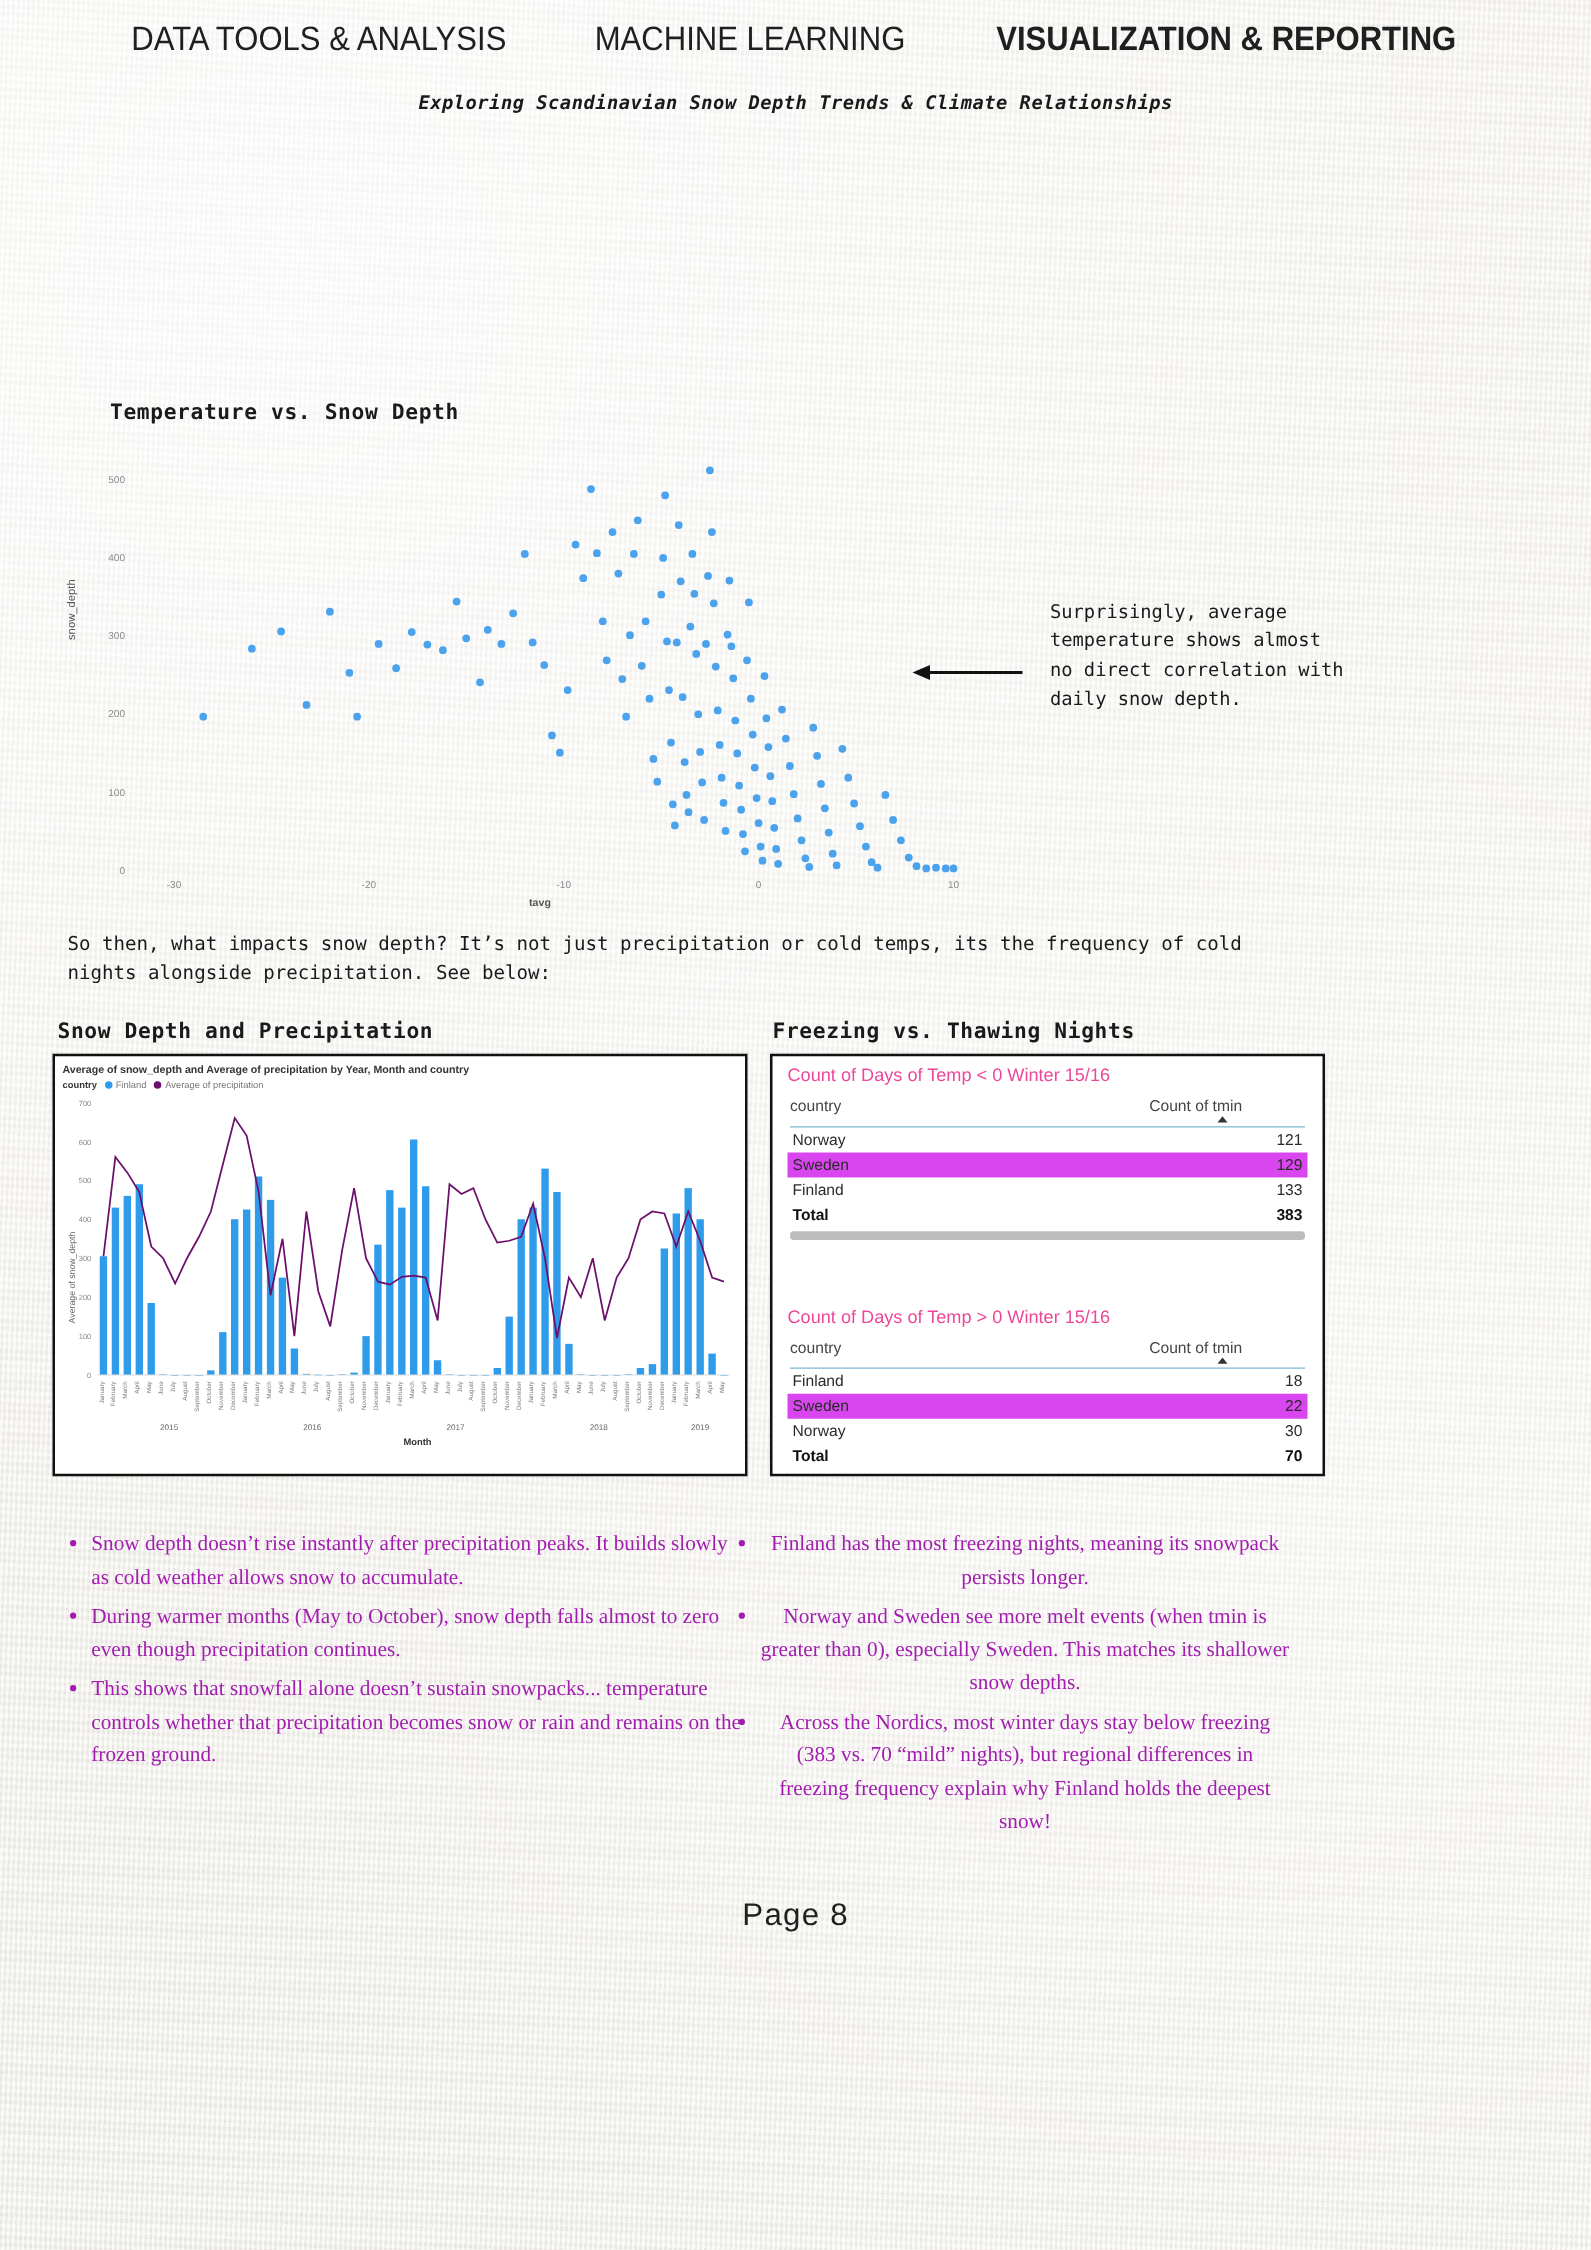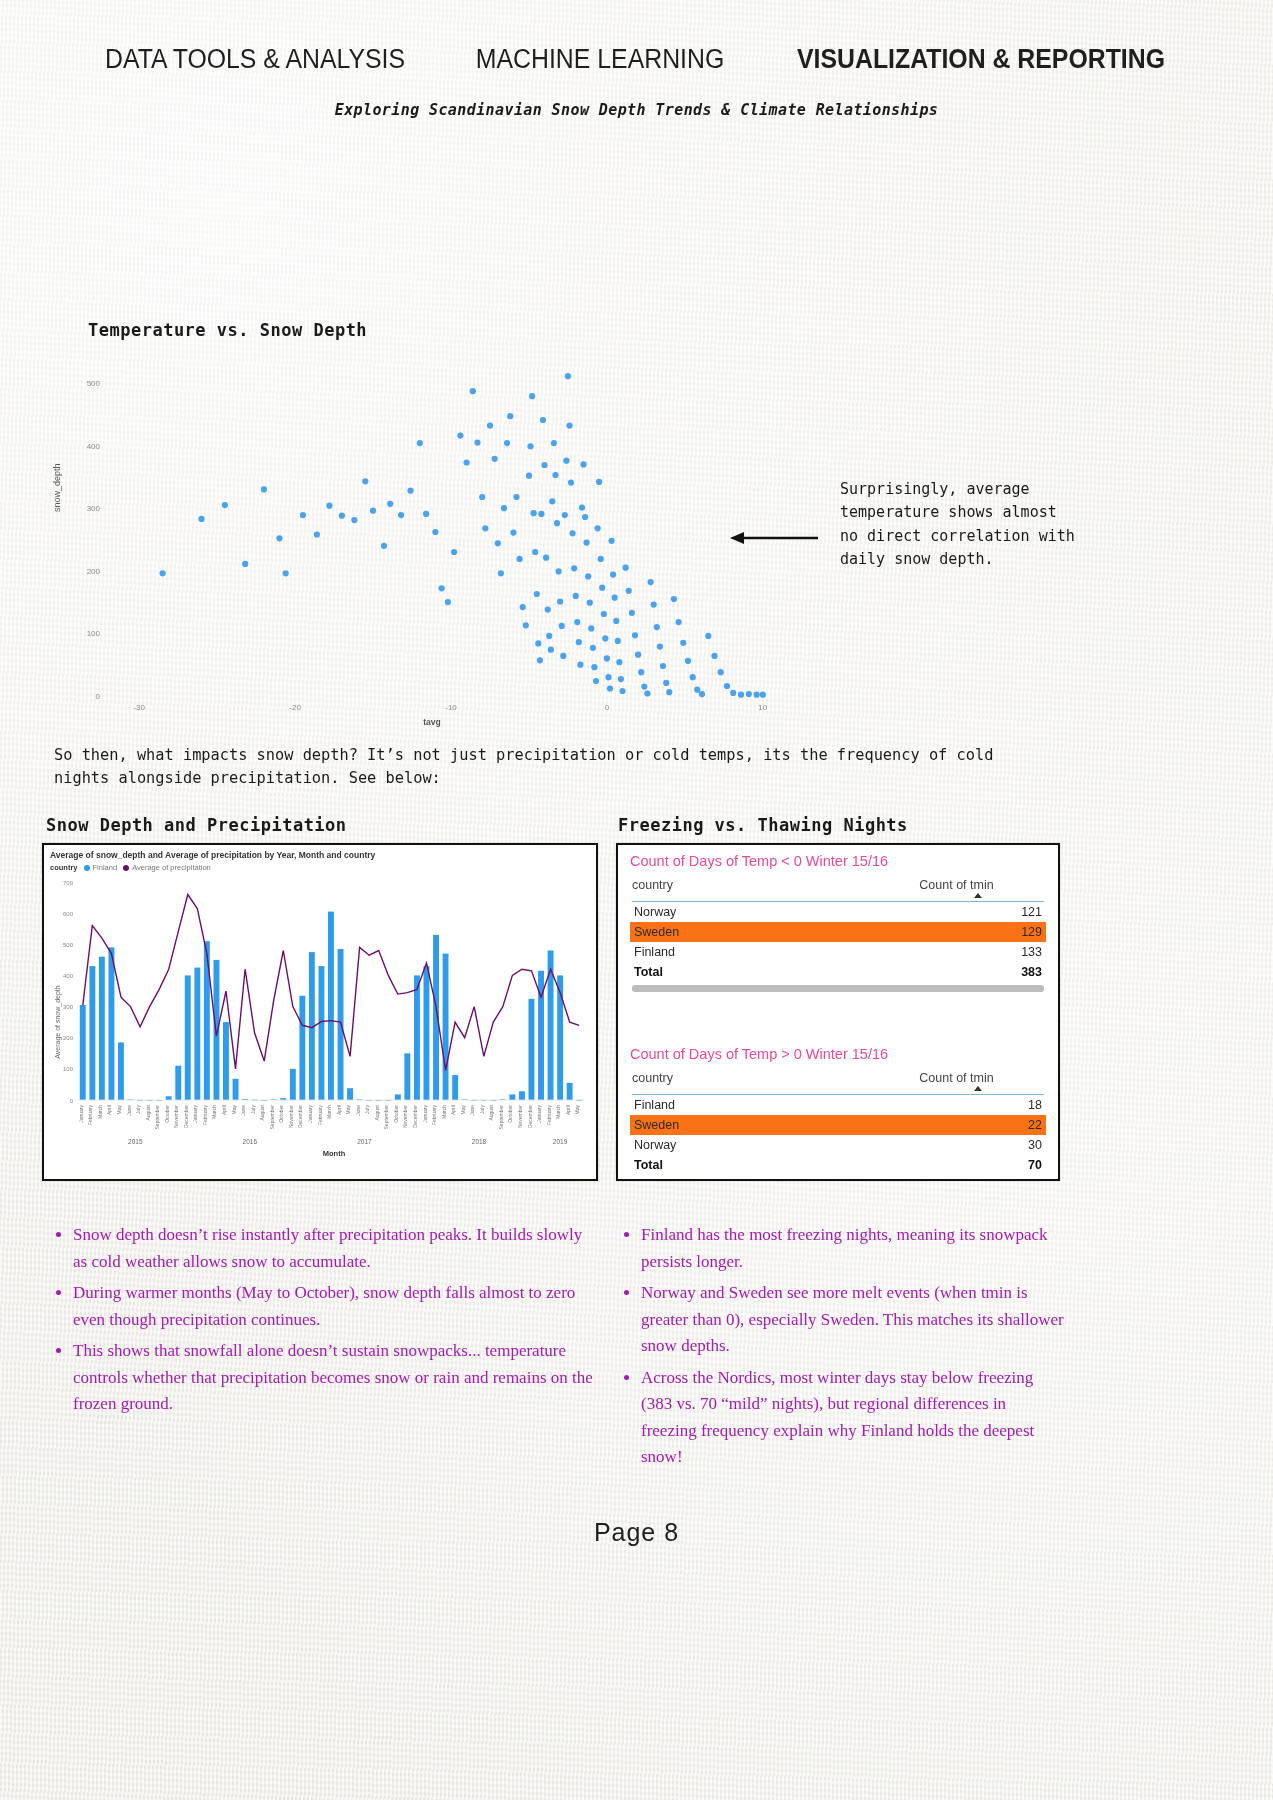--- a/index.html
+++ b/index.html
@@ -32,21 +32,21 @@
     letter-spacing:-1px;
     line-height:.92;
     color:#262626;
     transform:scaleX(1.02);
     text-shadow:0 1px 0 rgba(255,255,255,.6);
   }
   .title-line.l2{font-size:62px;}
 
   .nav{
     display:flex;justify-content:center;align-items:baseline;
-    gap:46px;margin-top:44px;
+    gap:46px;margin-top:16px;
   }
   .nav-item{
     font-family:"Liberation Sans",sans-serif;
     font-size:27px;
     color:#1f1f1f;
     transform:scaleX(.92);
     white-space:nowrap;
   }
   .nav-item.active{font-weight:bold;}
 
@@ -122,32 +122,32 @@
   }
   .tbl-cols .c2{width:175px;display:flex;flex-direction:column;align-items:center;}
   .sort-caret{width:0;height:0;border-left:4px solid transparent;border-right:4px solid transparent;
     border-bottom:5px solid #333;margin-left:42px;margin-top:1px;}
   .tbl-rule{height:1px;background:#7fb8d4;margin:2px 2px 0 2px;}
   .tbl-row{
     display:flex;justify-content:space-between;
     font-family:"Liberation Sans",sans-serif;font-size:12.5px;color:#2b2b2b;
     padding:3px 4px;
   }
-  .tbl-row.alt{background:#f97316;}
+  .tbl-row.alt{background:#d946ef;}
   .tbl-row.total{font-weight:bold;color:#111;}
   .tbl-scroll{height:7px;background:#bdbdbd;border-radius:3px;margin:3px 2px 0 2px;}
 
   
   .bullets{
     position:absolute;
     font-family:Liberation Serif, serif;
     font-size:17px;line-height:1.56;color:#a21caf;
   }
   #bullets-left{left:52px;top:1222px;width:545px;}
-  #bullets-right{left:620px;top:1222px;width:445px;}
+  #bullets-right{left:587px;top:1222px;width:445px;text-align:center;}
   .bullets ul{margin:0;padding-left:21px;}
   .bullets li{margin-bottom:5px;}
 
   
   #page-footer{
     position:absolute;left:0;right:0;top:1518px;text-align:center;
     font-family:"Liberation Sans",sans-serif;font-size:25px;color:#1f1f1f;
     letter-spacing:1px;
   }
 </style>

